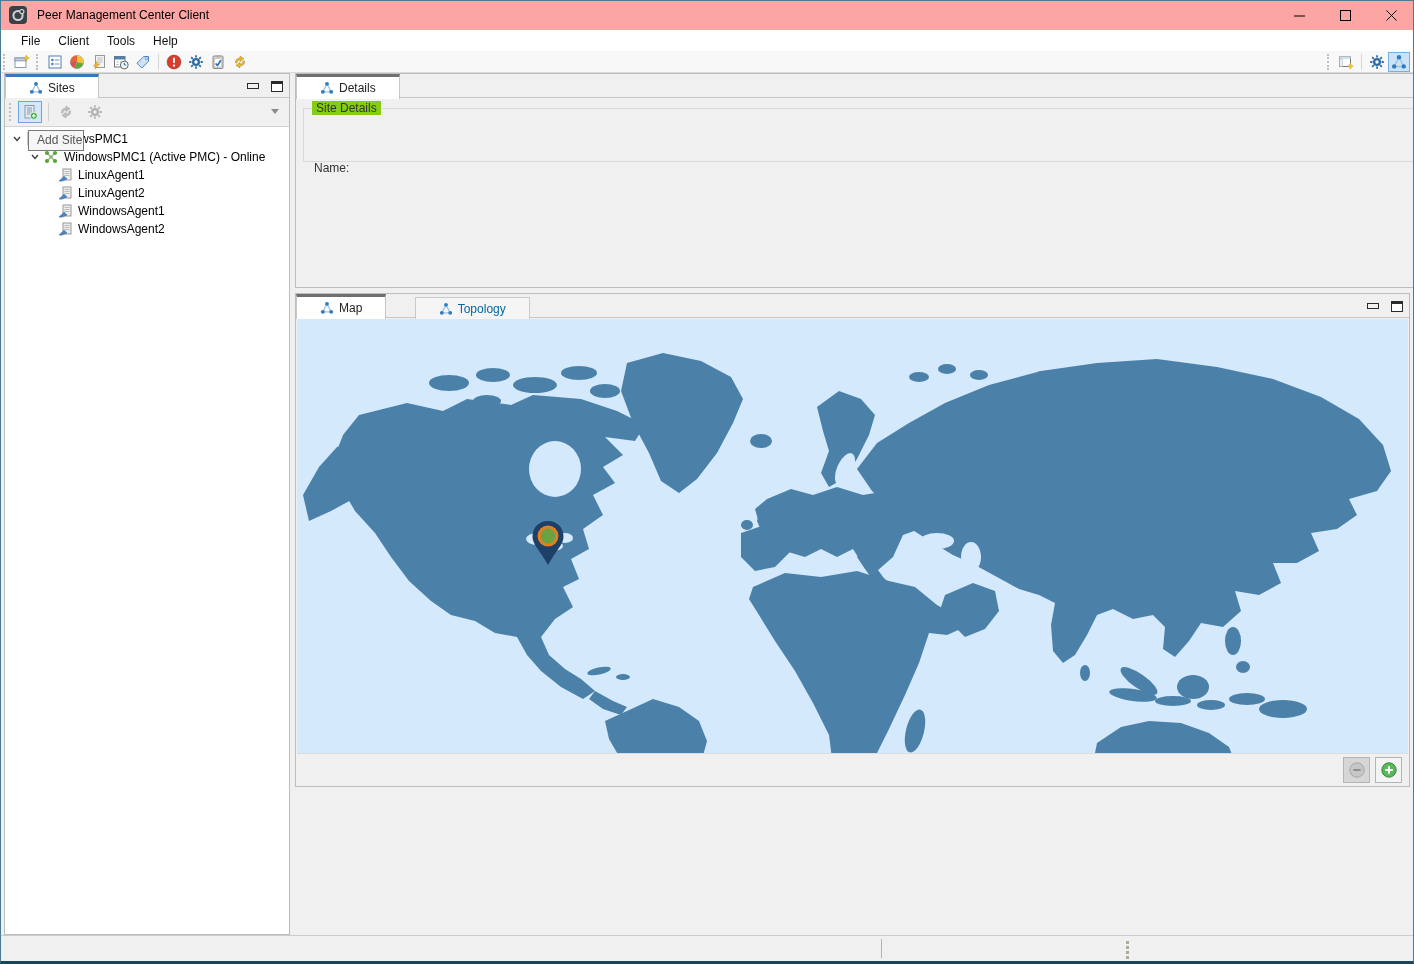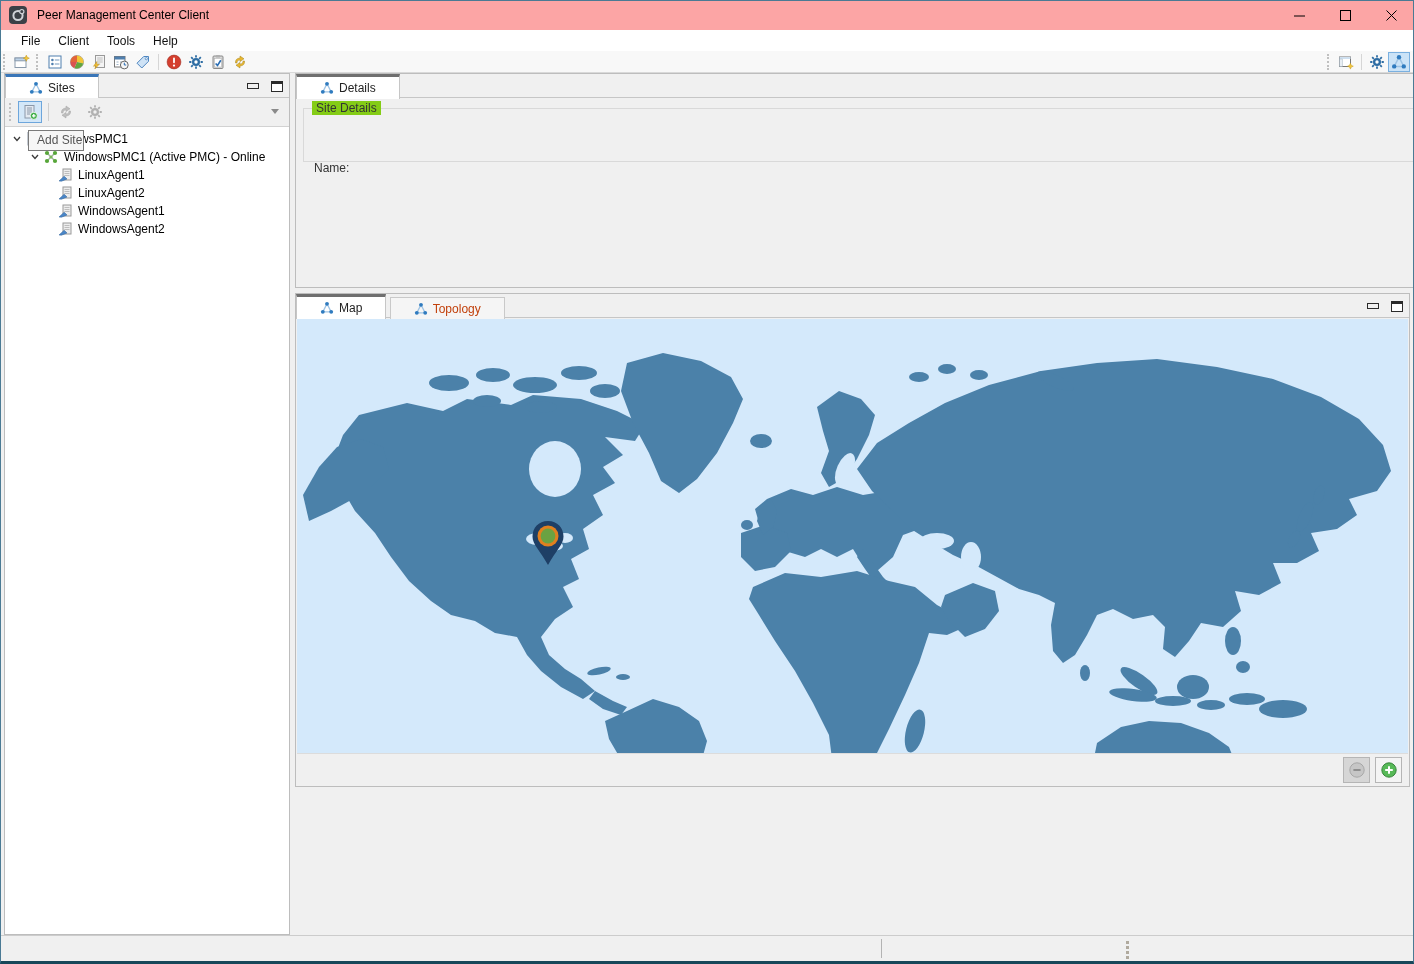--- a/index.html
+++ b/index.html
@@ -33,21 +33,21 @@
   
   .workspace { position:absolute; left:0; top:73px; right:0; bottom:29px; background:#f0f0f0; }
   .panel { position:absolute; background:#f0f0f0; border:1px solid #bdbdbd; }
   
   .tabrow { position:relative; height:24px; border-bottom:1px solid #c6c6c6; background:#f0f0f0; }
   .tab { position:relative; top:0; display:inline-flex; align-items:center; gap:5px; height:24px;
          padding:0 23px; background:#f0f0f0; border-right:1px solid #c6c6c6; font-size:12px; color:#222; }
   .tab.active { background:#fff; margin-bottom:-1px; height:25px; border-left:1px solid #c6c6c6; }
   .tab.active.focused { border-top:3px solid #3a76b8; }
   .tab.active.unfocused { border-top:3px solid #6f6f6f; }
-  .tab.inactive { background:#f5f5f5; border:1px solid #c9c9c9; border-bottom:none; height:23px; top:1px; color:#c2410c; }
+  .tab.inactive { background:#f5f5f5; border:1px solid #c9c9c9; border-bottom:none; height:23px; top:1px; color:#0369a1;margin-left:25px; }
   .tab-minmax { position:absolute; right:6px; top:0; height:24px; display:flex; align-items:center; gap:12px; }
   .glyph-min { width:12px; height:6px; border:1px solid #2b2b2b; }
   .glyph-max { width:12px; height:11px; border:1px solid #2b2b2b; border-top:3px solid #2b2b2b; background:#fff; }
   
   .view-toolbar { height:28px; display:flex; align-items:center; background:#f0f0f0; position:relative; }
   .vt-handle { width:4px; height:18px; border-left:2px dotted #c0c0c0; margin-left:4px; }
   .vt-btn { width:24px; height:22px; display:flex; align-items:center; justify-content:center;
             border:1px solid transparent; margin-left:5px; }
   .vt-btn.hovered { background:#d3e7f8; border-color:#6da6dc; }
   .vt-btn.disabled { opacity:0.9; }

